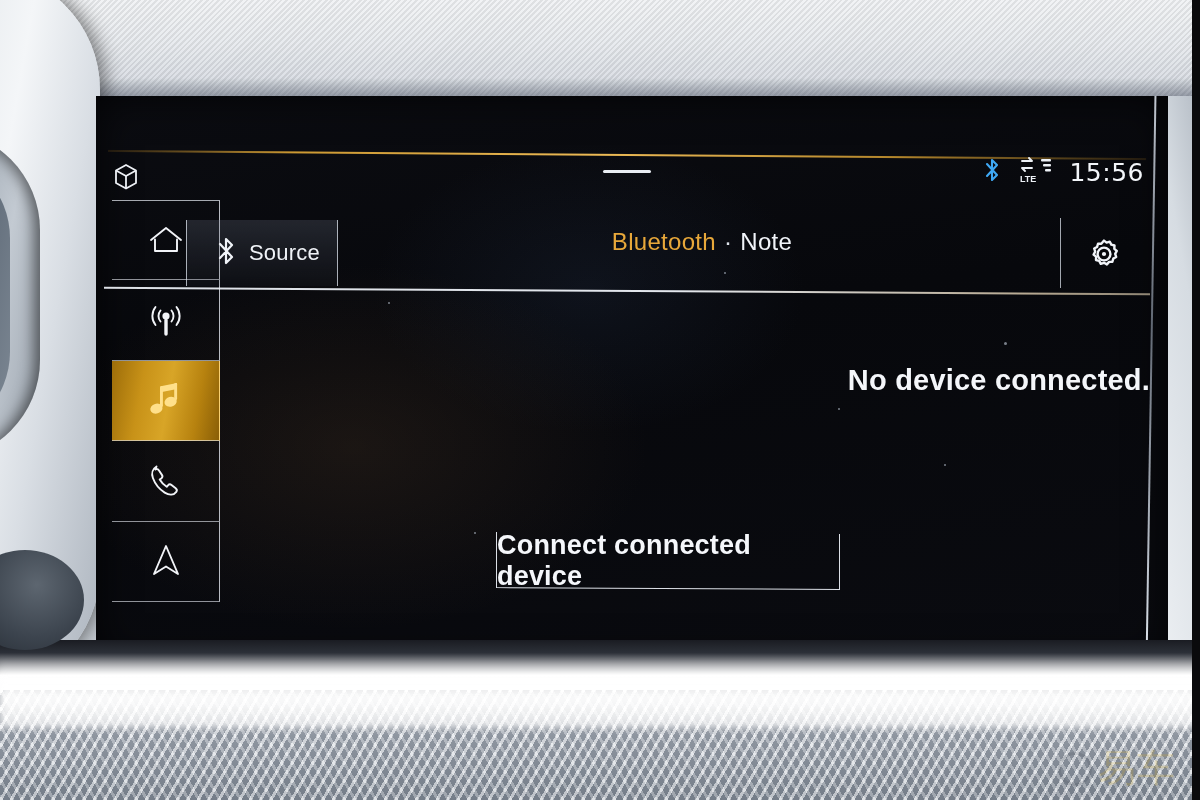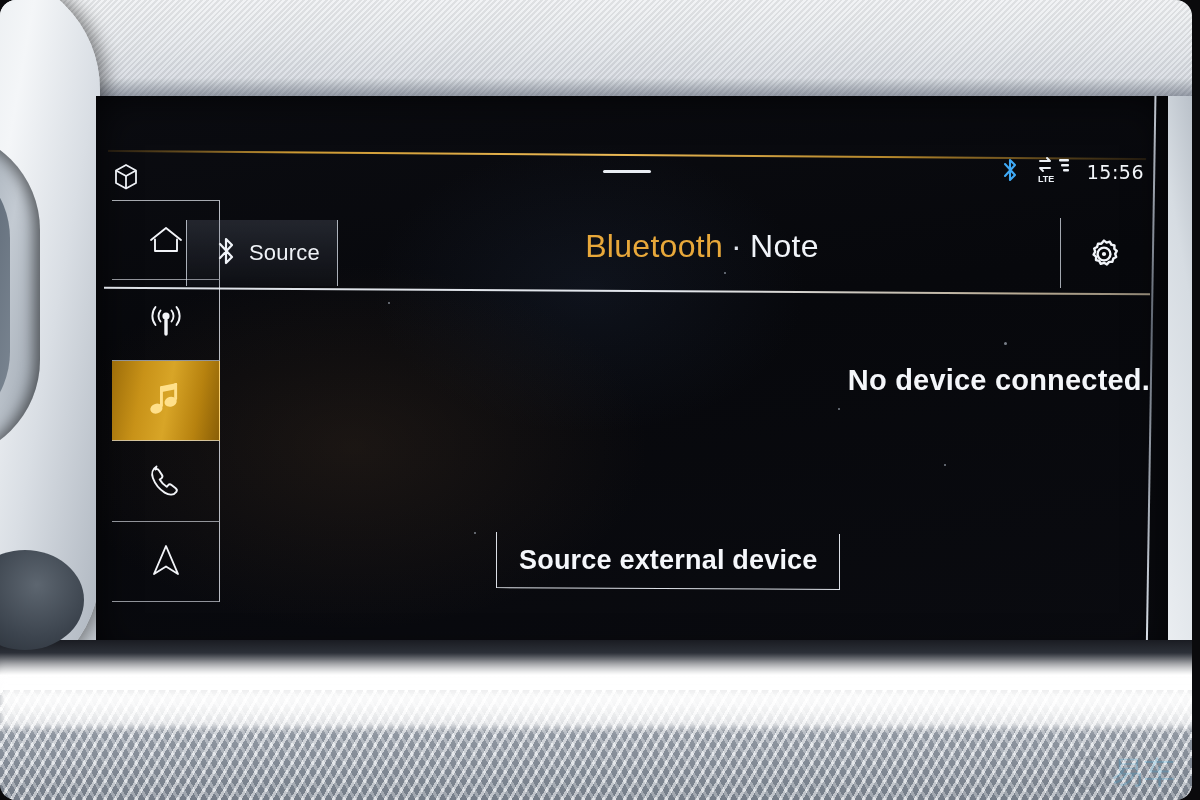--- a/index.html
+++ b/index.html
@@ -12,21 +12,20 @@
     font-family: "Liberation Sans", sans-serif;
   }
 
   
   #scene {
     position: relative;
     width: 1192px;
     height: 800px;
     overflow: hidden;
     background: #111217;
-    border-radius: 16px;
   }
 
   
   .dash-top {
     position: absolute;
     left: 0; top: 0;
     width: 1200px; height: 104px;
     background:
       repeating-linear-gradient(135deg, rgba(255,255,255,.10) 0 2px, rgba(0,0,0,.07) 2px 4px),
       linear-gradient(180deg, #f0f2f4 0%, #e6e9ed 42%, #dadee4 72%, #c7ccd4 100%);
@@ -192,21 +191,21 @@
   #apps-icon { position: absolute; left: 8px; top: 18px; }
   #status-right {
     position: absolute;
     right: 6px; top: 12px;
     display: flex;
     align-items: center;
     gap: 16px;
   }
   #clock {
     color: #f3f6fa;
-    font-size: 19px;
+    font-size: 25px;
     letter-spacing: .5px;
     font-family: "DejaVu Sans", sans-serif;
   }
   .lte-label {
     font-size: 9px;
     fill: #eef2f7;
     font-family: "Liberation Sans", sans-serif;
     font-weight: bold;
   }
 
@@ -238,21 +237,21 @@
   #source-label {
     color: #f0f3f8;
     font-size: 22px;
     letter-spacing: .2px;
   }
   #title {
     position: absolute;
     left: 248px; top: 14px;
     width: 700px;
     text-align: center;
-    font-size: 32px;
+    font-size: 24px;
     letter-spacing: .3px;
     white-space: nowrap;
   }
   #title .t-primary { color: #e8a83a; }
   #title .t-sep { color: #dfe4ec; margin: 0 8px; }
   #title .t-secondary { color: #f1f4f9; }
   .header-vrule {
     position: absolute;
     left: 956px; top: 4px;
     width: 1.3px; height: 70px;
@@ -297,22 +296,22 @@
   #connect-button span { display: block; transform: skewY(-0.3deg); }
 
   
   #watermark {
     position: absolute;
     right: 16px; bottom: 6px;
     display: flex;
     align-items: center;
     gap: 6px;
     opacity: .17;
-    color: #0ea5e9;
-    font-size: 31px;
+    color: #eab308;
+    font-size: 38px;
     font-family: "DejaVu Sans", sans-serif;
     letter-spacing: 1px;
   }
   .wm-ring {
     width: 34px; height: 34px;
     border-radius: 50%;
     border: 3px solid #39404c;
   }
 </style>
 </head>
@@ -465,21 +464,21 @@
             </svg>
           </span>
         </div>
 
         <div class="header-rule"></div>
       </div>
 
       <div id="status-message">No device connected.</div>
 
       <div id="connect-button">
-        <span>Source external device</span>
+        <span>Connect connected device</span>
       </div>
 
     </div>
 
     <div class="panel-seam"></div>
   </div>
 
   <div class="dash-bottom"></div>
   <div class="dash-bottom-texture"></div>
   <div class="dash-bottom-glow"></div>

